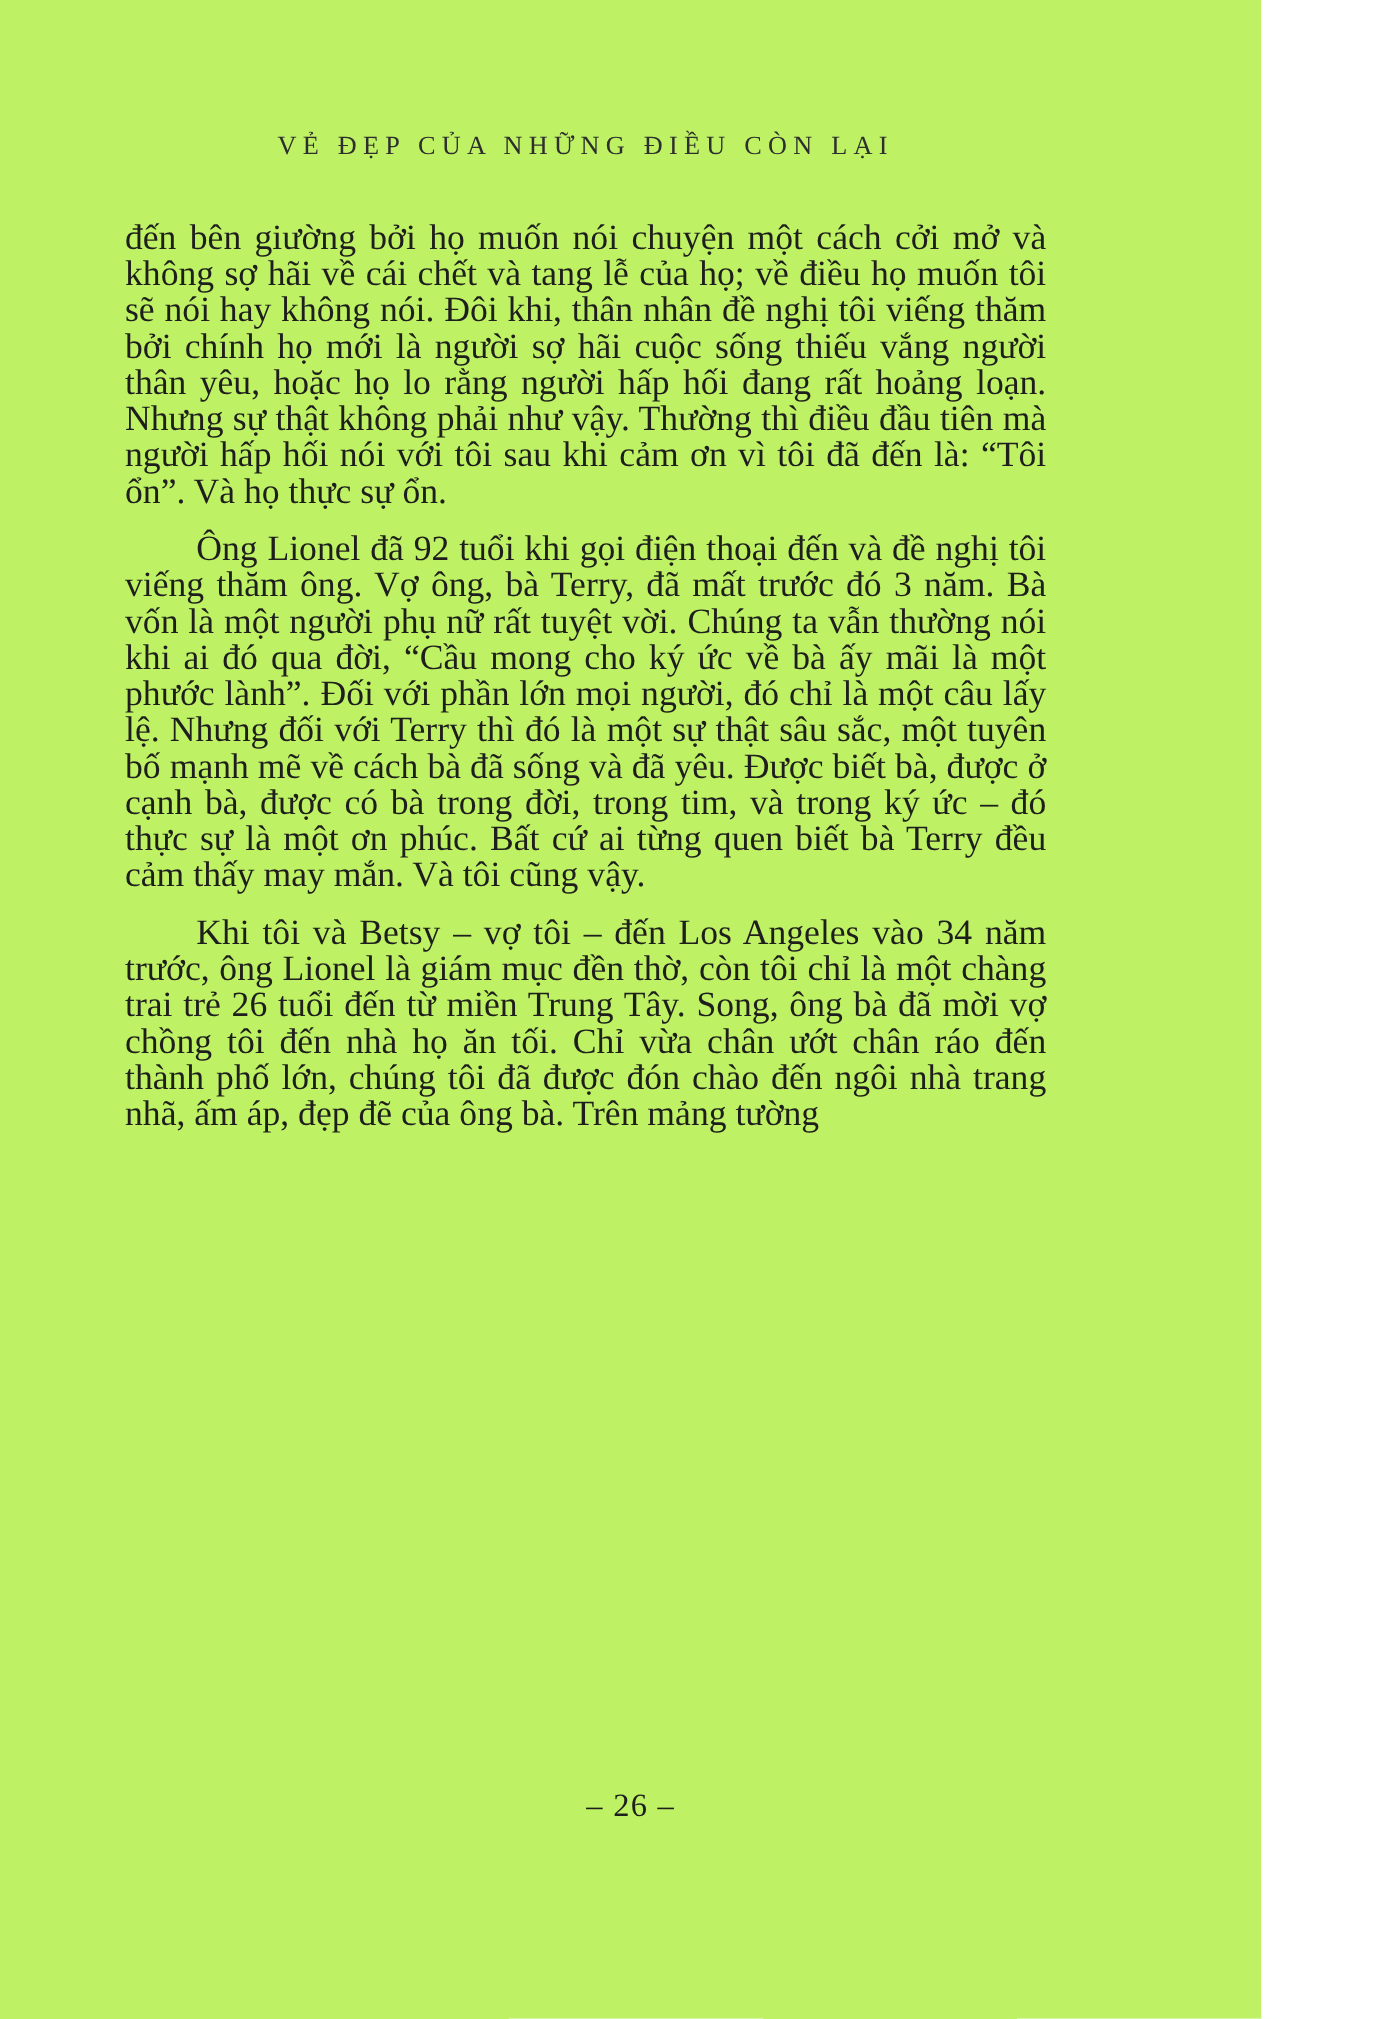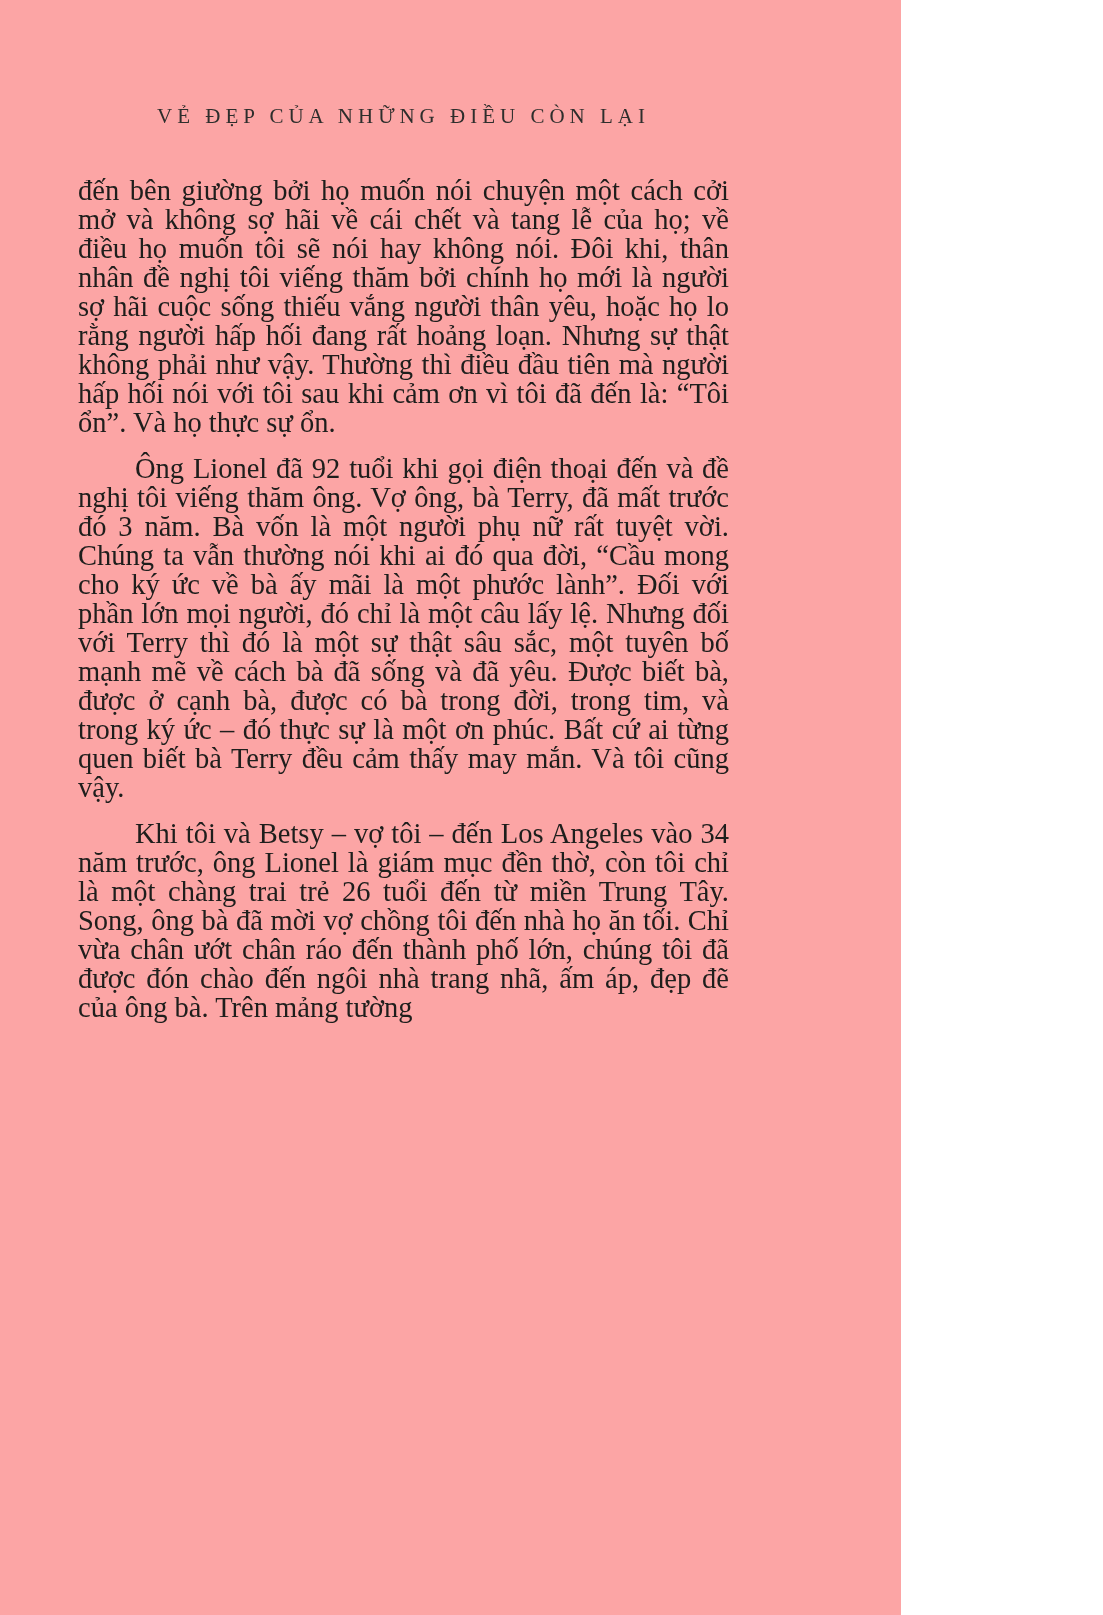--- a/index.html
+++ b/index.html
@@ -3,25 +3,25 @@
 <meta charset="utf-8">
 <style>
   html, body {
     margin: 0;
     padding: 0;
     background: #ffffff;
   }
 
   .page {
     position: relative;
-    width: 901px;
+    width: 1009px;
     height: 1615px;
-    background: #fca5a5;
+    background: #bef264;
     box-sizing: border-box;
-    padding: 104px 172px 0 78px;
+    padding: 104px 172px 0 100px;
     font-family: "Liberation Serif", "DejaVu Serif", serif;
     color: #1e1e1c;
     overflow: hidden;
   }
 
   .running-head {
     text-align: center;
     font-size: 21px;
     letter-spacing: 5px;
     color: #2e2e2c;
@@ -63,14 +63,15 @@
 <div class="page">
 
   <div class="running-head">VẺ ĐẸP CỦA NHỮNG ĐIỀU CÒN LẠI</div>
 
   <div class="body-text">
     <p class="para continued">đến bên giường bởi họ muốn nói chuyện một cách cởi mở và không sợ hãi về cái chết và tang lễ của họ; về điều họ muốn tôi sẽ nói hay không nói. Đôi khi, thân nhân đề nghị tôi viếng thăm bởi chính họ mới là người sợ hãi cuộc sống thiếu vắng người thân yêu, hoặc họ lo rằng người hấp hối đang rất hoảng loạn. Nhưng sự thật không phải như vậy. Thường thì điều đầu tiên mà người hấp hối nói với tôi sau khi cảm ơn vì tôi đã đến là: “Tôi ổn”. Và họ thực sự ổn.</p>
     <p class="para">Ông Lionel đã 92 tuổi khi gọi điện thoại đến và đề nghị tôi viếng thăm ông. Vợ ông, bà Terry, đã mất trước đó 3 năm. Bà vốn là một người phụ nữ rất tuyệt vời. Chúng ta vẫn thường nói khi ai đó qua đời, “Cầu mong cho ký ức về bà ấy mãi là một phước lành”. Đối với phần lớn mọi người, đó chỉ là một câu lấy lệ. Nhưng đối với Terry thì đó là một sự thật sâu sắc, một tuyên bố mạnh mẽ về cách bà đã sống và đã yêu. Được biết bà, được ở cạnh bà, được có bà trong đời, trong tim, và trong ký ức – đó thực sự là một ơn phúc. Bất cứ ai từng quen biết bà Terry đều cảm thấy may mắn. Và tôi cũng vậy.</p>
     <p class="para">Khi tôi và Betsy – vợ tôi – đến Los Angeles vào 34 năm trước, ông Lionel là giám mục đền thờ, còn tôi chỉ là một chàng trai trẻ 26 tuổi đến từ miền Trung Tây. Song, ông bà đã mời vợ chồng tôi đến nhà họ ăn tối. Chỉ vừa chân ướt chân ráo đến thành phố lớn, chúng tôi đã được đón chào đến ngôi nhà trang nhã, ấm áp, đẹp đẽ của ông bà. Trên mảng tường</p>
   </div>
 
+  <div class="page-number">– 26 –</div>
 
 </div>
 
 </body></html>

